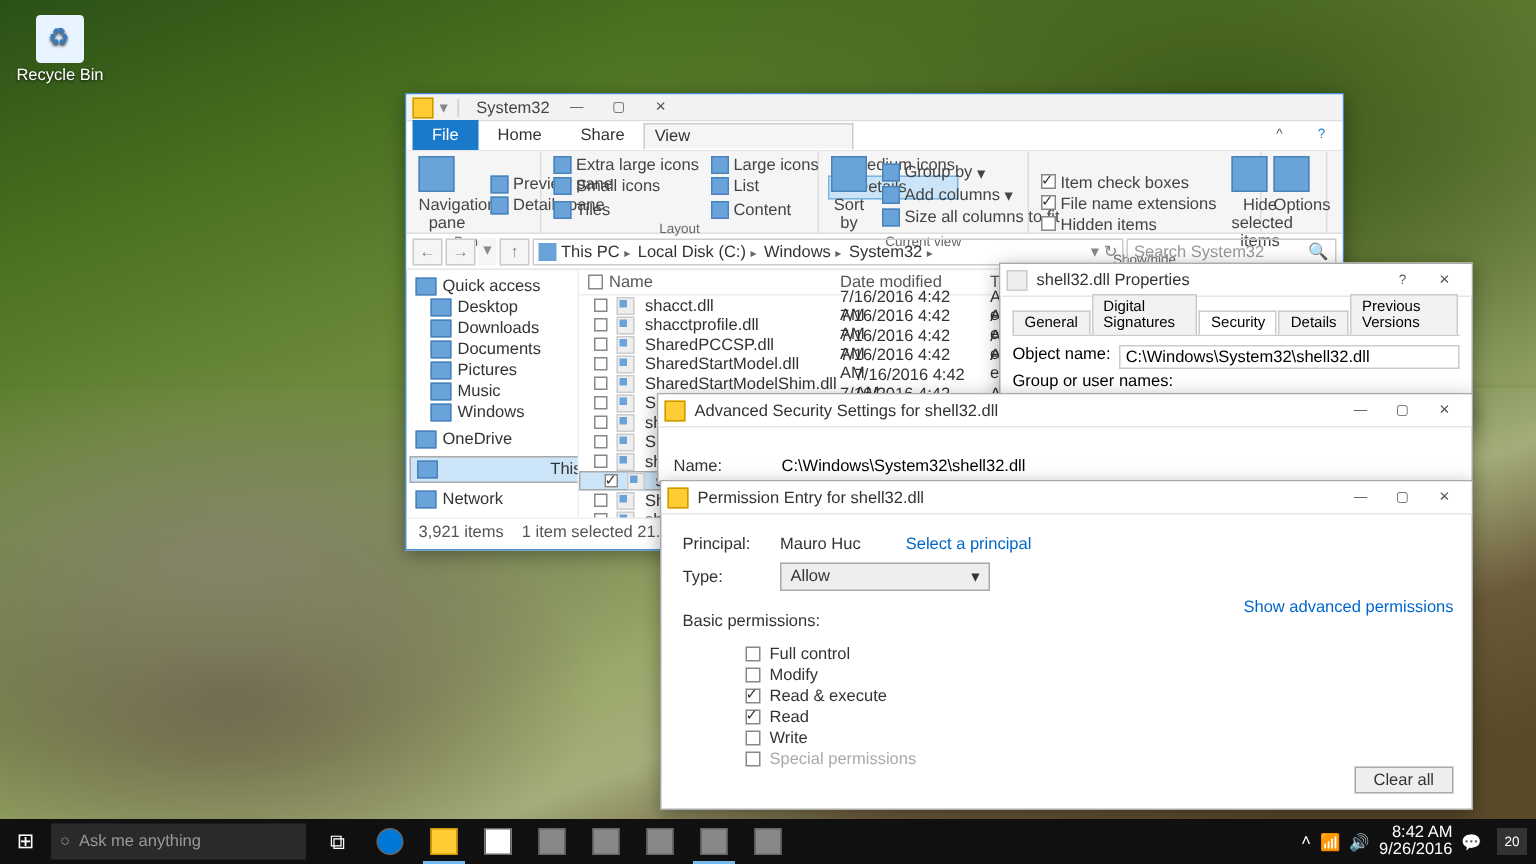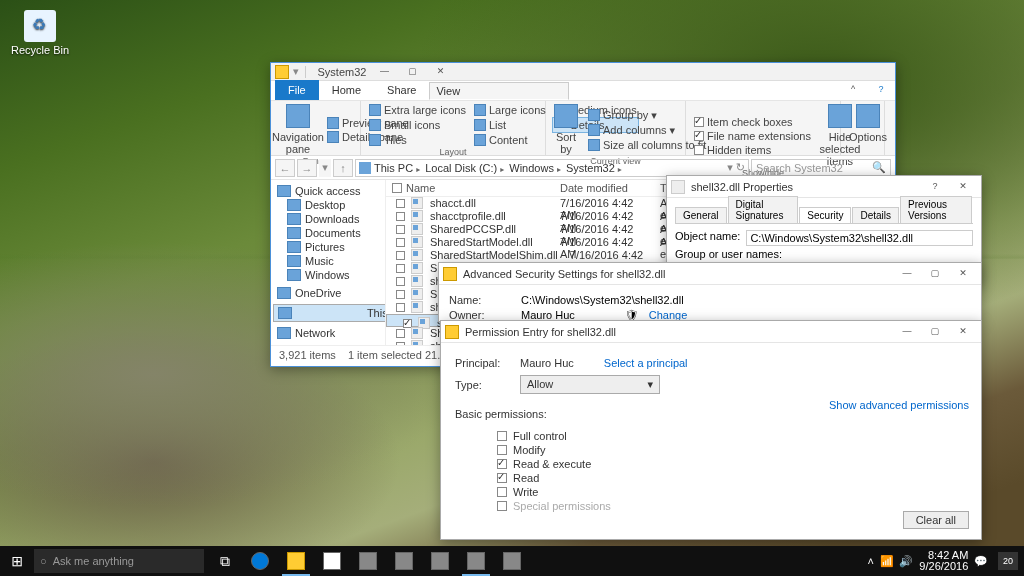--- a/index.html
+++ b/index.html
@@ -37,21 +37,21 @@
 .qat .ico { width:14px; height:14px; background:#fc3; border:1px solid #c90; }
 .qat .ttl { color:#444; margin-left:6px; }
 .tabs { height:20px; background:#fff; display:flex; align-items:flex-end; padding-left:4px; border-bottom:1px solid #e5e5e5; }
 .tab { padding:3px 12px; color:#333; border:1px solid transparent; }
 .tab.active { background:#1979ca; color:#fff; }
 .tab.sel { border:1px solid #ccc; border-bottom:1px solid #fff; background:#f5f5f5; }
 .ribbon { height:55px; background:#f5f5f5; display:flex; border-bottom:1px solid #ddd; font-size:10px; color:#444; }
 .rgrp { border-right:1px solid #ddd; padding:2px 6px; display:flex; flex-direction:column; justify-content:space-between; }
 .rgrp .lbl { text-align:center; color:#666; font-size:9px; }
 .rrow { display:flex; gap:6px; align-items:center; }
-.rbtn { display:flex; align-items:center; gap:3px; padding:1px 2px; white-space:nowrap; }
+.rbtn { display:flex; gap:3px; padding:1px 2px; white-space:nowrap; }
 .ricon { width:12px; height:12px; background:#6aa3d9; border:1px solid #4a83b9; display:inline-block; }
 .rbtn.big { flex-direction:column; text-align:center; width:42px; }
 .rbtn.big .ricon { width:24px; height:24px; }
 .details-sel { background:#cce4f7; border:1px solid #7ab3e0; padding:1px 18px; }
 .cbx { width:10px; height:10px; border:1px solid #888; background:#fff; display:inline-block; position:relative; }
 .cbx.ck::after { content:"✓"; position:absolute; top:-3px; left:-1px; font-size:10px; color:#333; }
 
 .addrbar { height:24px; background:#fff; display:flex; align-items:center; padding:0 4px; gap:2px; border-bottom:1px solid #e5e5e5; }
 .navbtn { width:20px; height:18px; border:1px solid #ccc; background:#f5f5f5; color:#888; text-align:center; line-height:16px; }
 .crumbs { flex:1; height:18px; border:1px solid #ccc; display:flex; align-items:center; padding:0 3px; gap:1px; }
@@ -68,21 +68,21 @@
 .nico { width:14px; height:12px; background:#fc3; border:1px solid #c90; flex:none; }
 .nico.b { background:#6aa3d9; border-color:#4a83b9; }
 
 .files { flex:1; overflow:hidden; }
 .fhdr { display:flex; border-bottom:1px solid #eee; color:#555; padding:2px 0; }
 .fc { padding:0 6px; }
 .fc.n { flex:0 0 168px; display:flex; align-items:center; gap:4px; }
 .fc.d { flex:0 0 100px; }
 .fc.t { flex:0 0 110px; }
 .fc.s { flex:0 0 60px; text-align:right; }
-.frow { display:flex; padding:0 0; color:#333; font-size:10px; height:13px; align-items:flex-start; }
+.frow { display:flex; padding:0 0; color:#333; font-size:10px; height:13px; align-items:center; }
 .frow.sel { background:#cce4f7; }
 .frow .cbx { margin:0 2px 0 4px; width:9px; height:9px; }
 .fico { width:12px; height:12px; background:#eee; border:1px solid #ccc; margin-right:3px; position:relative; }
 .fico::after { content:""; position:absolute; top:1px; left:1px; width:5px; height:5px; background:#6aa3d9; }
 
 .status { height:18px; border-top:1px solid #eee; display:flex; align-items:center; padding:0 8px; gap:12px; color:#555; }
 
 
 #props { top:175px; left:666px; width:316px; height:110px; }
 .ptabs { display:flex; border-bottom:1px solid #ccc; height:20px; align-items:flex-end; }
@@ -91,21 +91,21 @@
 .pbody { padding:6px 8px; font-size:10px; }
 .prow { display:flex; gap:6px; margin-bottom:0; }
 .pfield { flex:1; border:1px solid #ccc; padding:1px 3px; background:#fff; }
 .listbox { border:1px solid #ccc; height:35px; overflow:hidden; }
 .li { padding:1px 3px; background:#e8f0fa; border-bottom:1px solid #d5e5f5; display:flex; align-items:center; gap:3px; }
 .li .pico { width:11px;height:11px;background:#6aa3d9;border:1px solid #4a83b9; }
 
 
 #adv { top:262px; left:438px; width:544px; height:60px; }
 .asbody { padding:6px 10px; font-size:10px; }
-.asrow { display:flex; gap:10px; margin:3px 0; }
+.asrow { display:flex; gap:10px; margin:14px 0; }
 .aslbl { width:62px; color:#333; }
 .link { color:#0066cc; }
 
 
 #perm { top:320px; left:440px; width:542px; height:220px; }
 .pebody { padding:8px 14px; font-size:11px; color:#333; }
 .perow { display:flex; align-items:center; gap:10px; margin:6px 0; }
 .pelbl { width:55px; }
 .sel { border:1px solid #aaa; background:#eee; padding:2px 6px; width:140px; display:flex; justify-content:space-between; }
 .perms { margin:10px 0 0 42px; }

